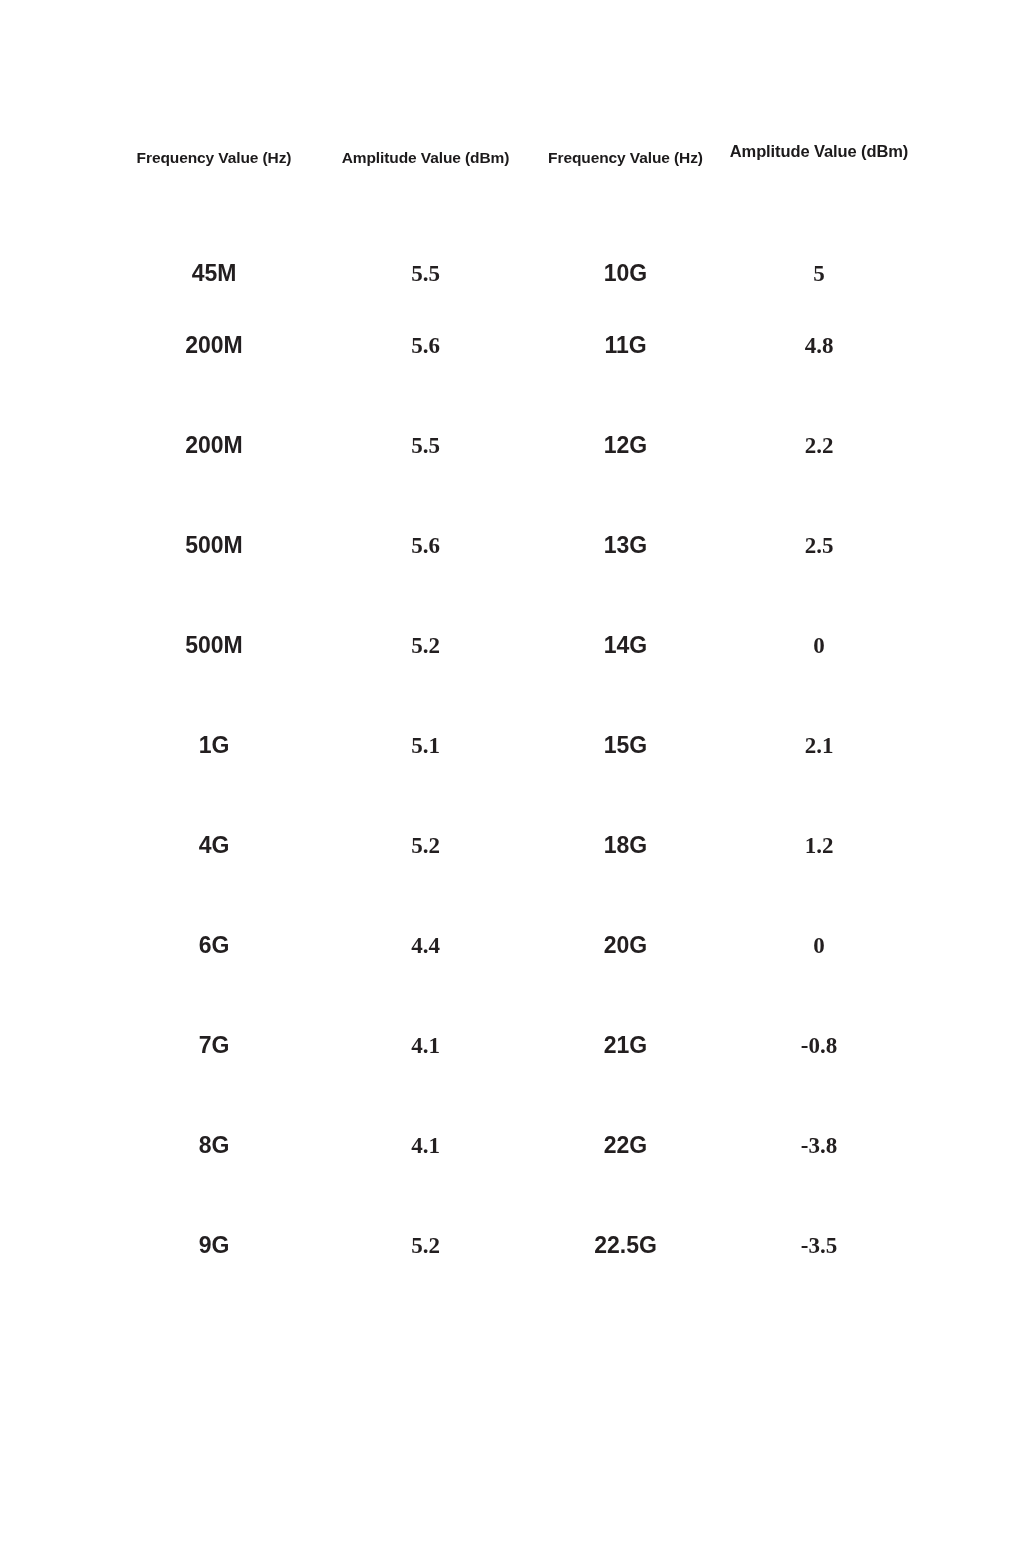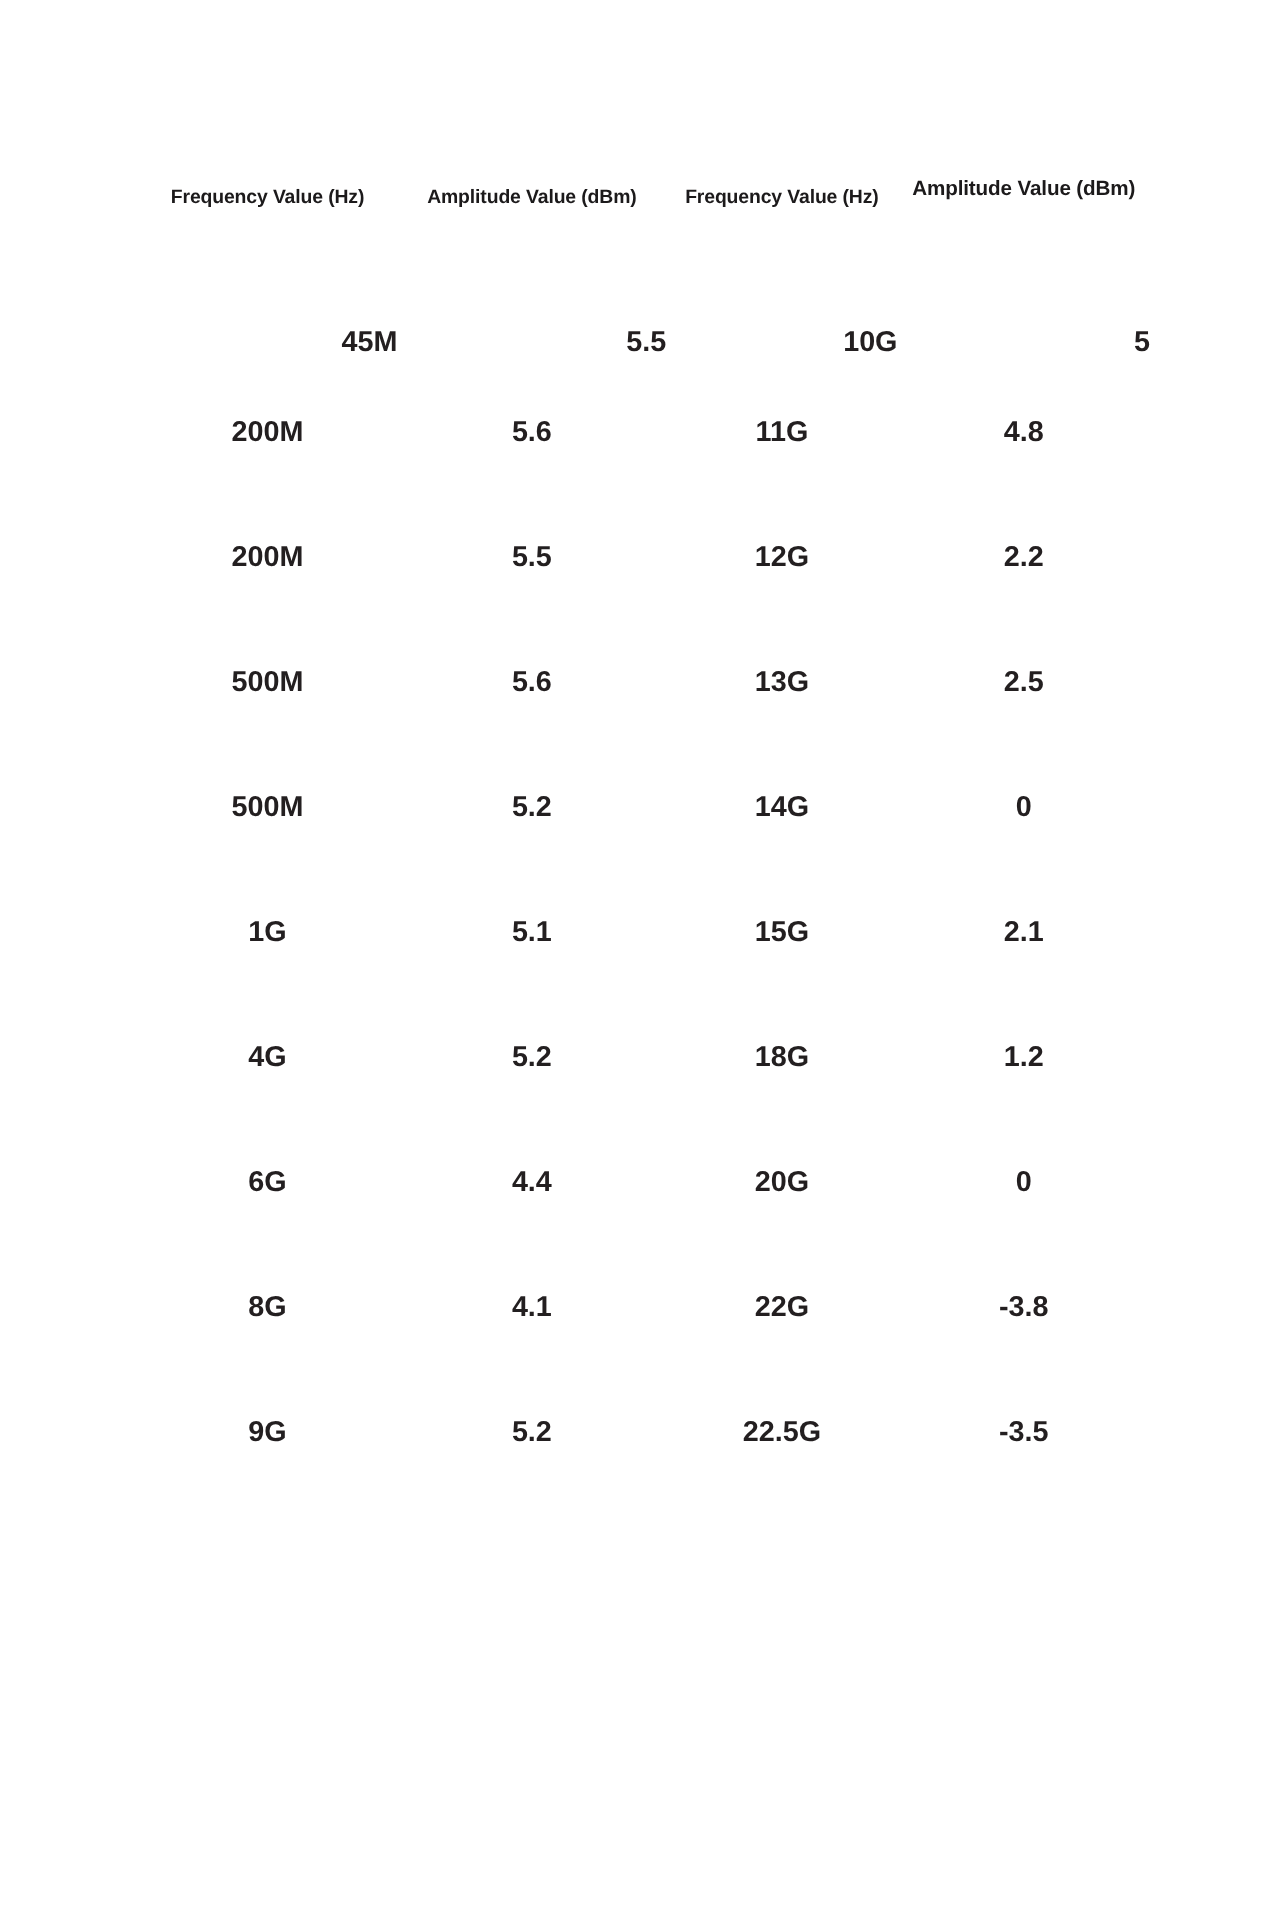--- a/index.html
+++ b/index.html
@@ -74,25 +74,24 @@
     font-weight: 600;
     line-height: 1;
     white-space: nowrap;
     color: #231f20;
   }
 
   #data-table tbody tr:first-child td {
     height: 92px;
     vertical-align: bottom;
     padding-bottom: 10px;
-    text-align: right;
   }
 
   .cell-freq { letter-spacing: 0px; }
-  .cell-amp  { letter-spacing: 0px; }
+  .cell-amp  { letter-spacing: 0px; font-family: Liberation Serif, serif; }
 </style>
 </head>
 <body>
 
 <div id="doc-page">
 
   <table id="data-table">
     <colgroup>
       <col class="c-freq1">
       <col class="c-amp1">
@@ -150,20 +149,26 @@
           <td class="cell-freq">18G</td>
           <td class="cell-amp">1.2</td>
         </tr>
         <tr>
           <td class="cell-freq">6G</td>
           <td class="cell-amp">4.4</td>
           <td class="cell-freq">20G</td>
           <td class="cell-amp">0</td>
         </tr>
         <tr>
+          <td class="cell-freq">7G</td>
+          <td class="cell-amp">4.1</td>
+          <td class="cell-freq">21G</td>
+          <td class="cell-amp">-0.8</td>
+        </tr>
+        <tr>
           <td class="cell-freq">8G</td>
           <td class="cell-amp">4.1</td>
           <td class="cell-freq">22G</td>
           <td class="cell-amp">-3.8</td>
         </tr>
         <tr>
           <td class="cell-freq">9G</td>
           <td class="cell-amp">5.2</td>
           <td class="cell-freq">22.5G</td>
           <td class="cell-amp">-3.5</td>

